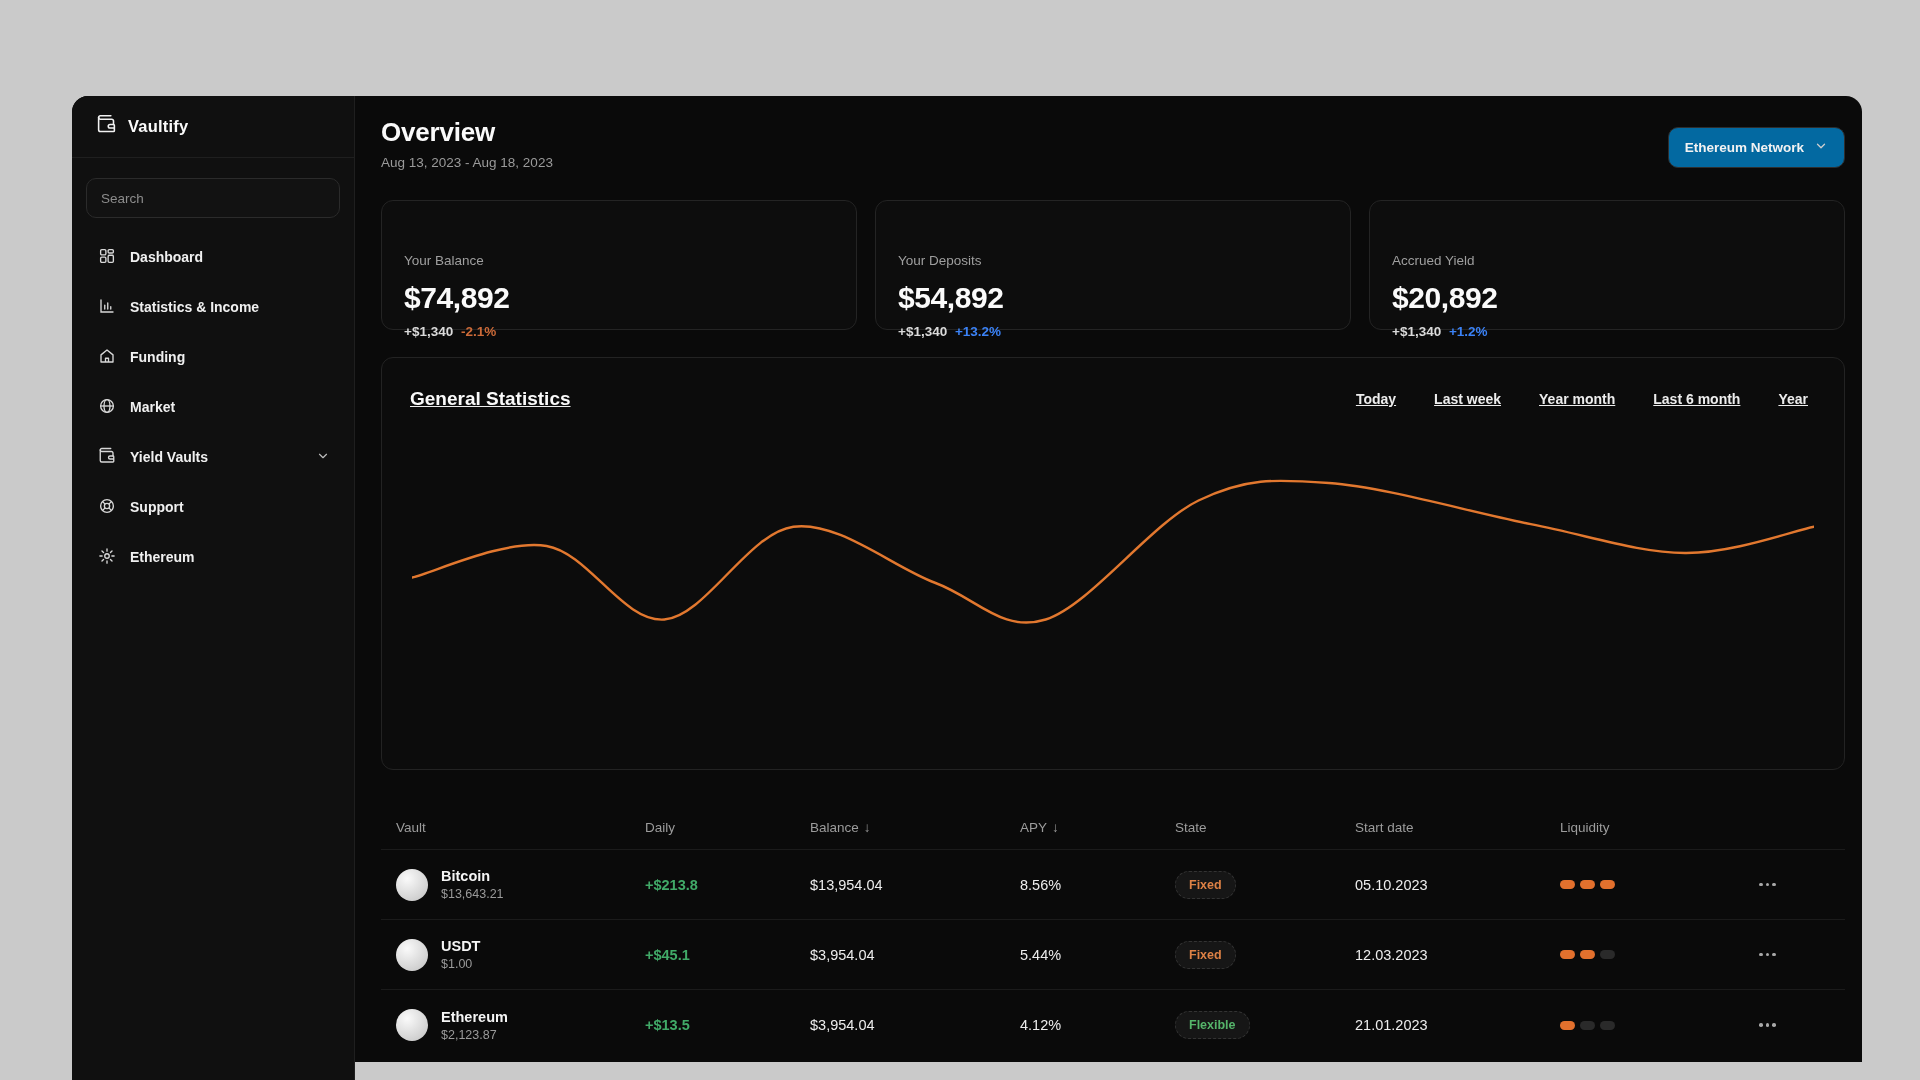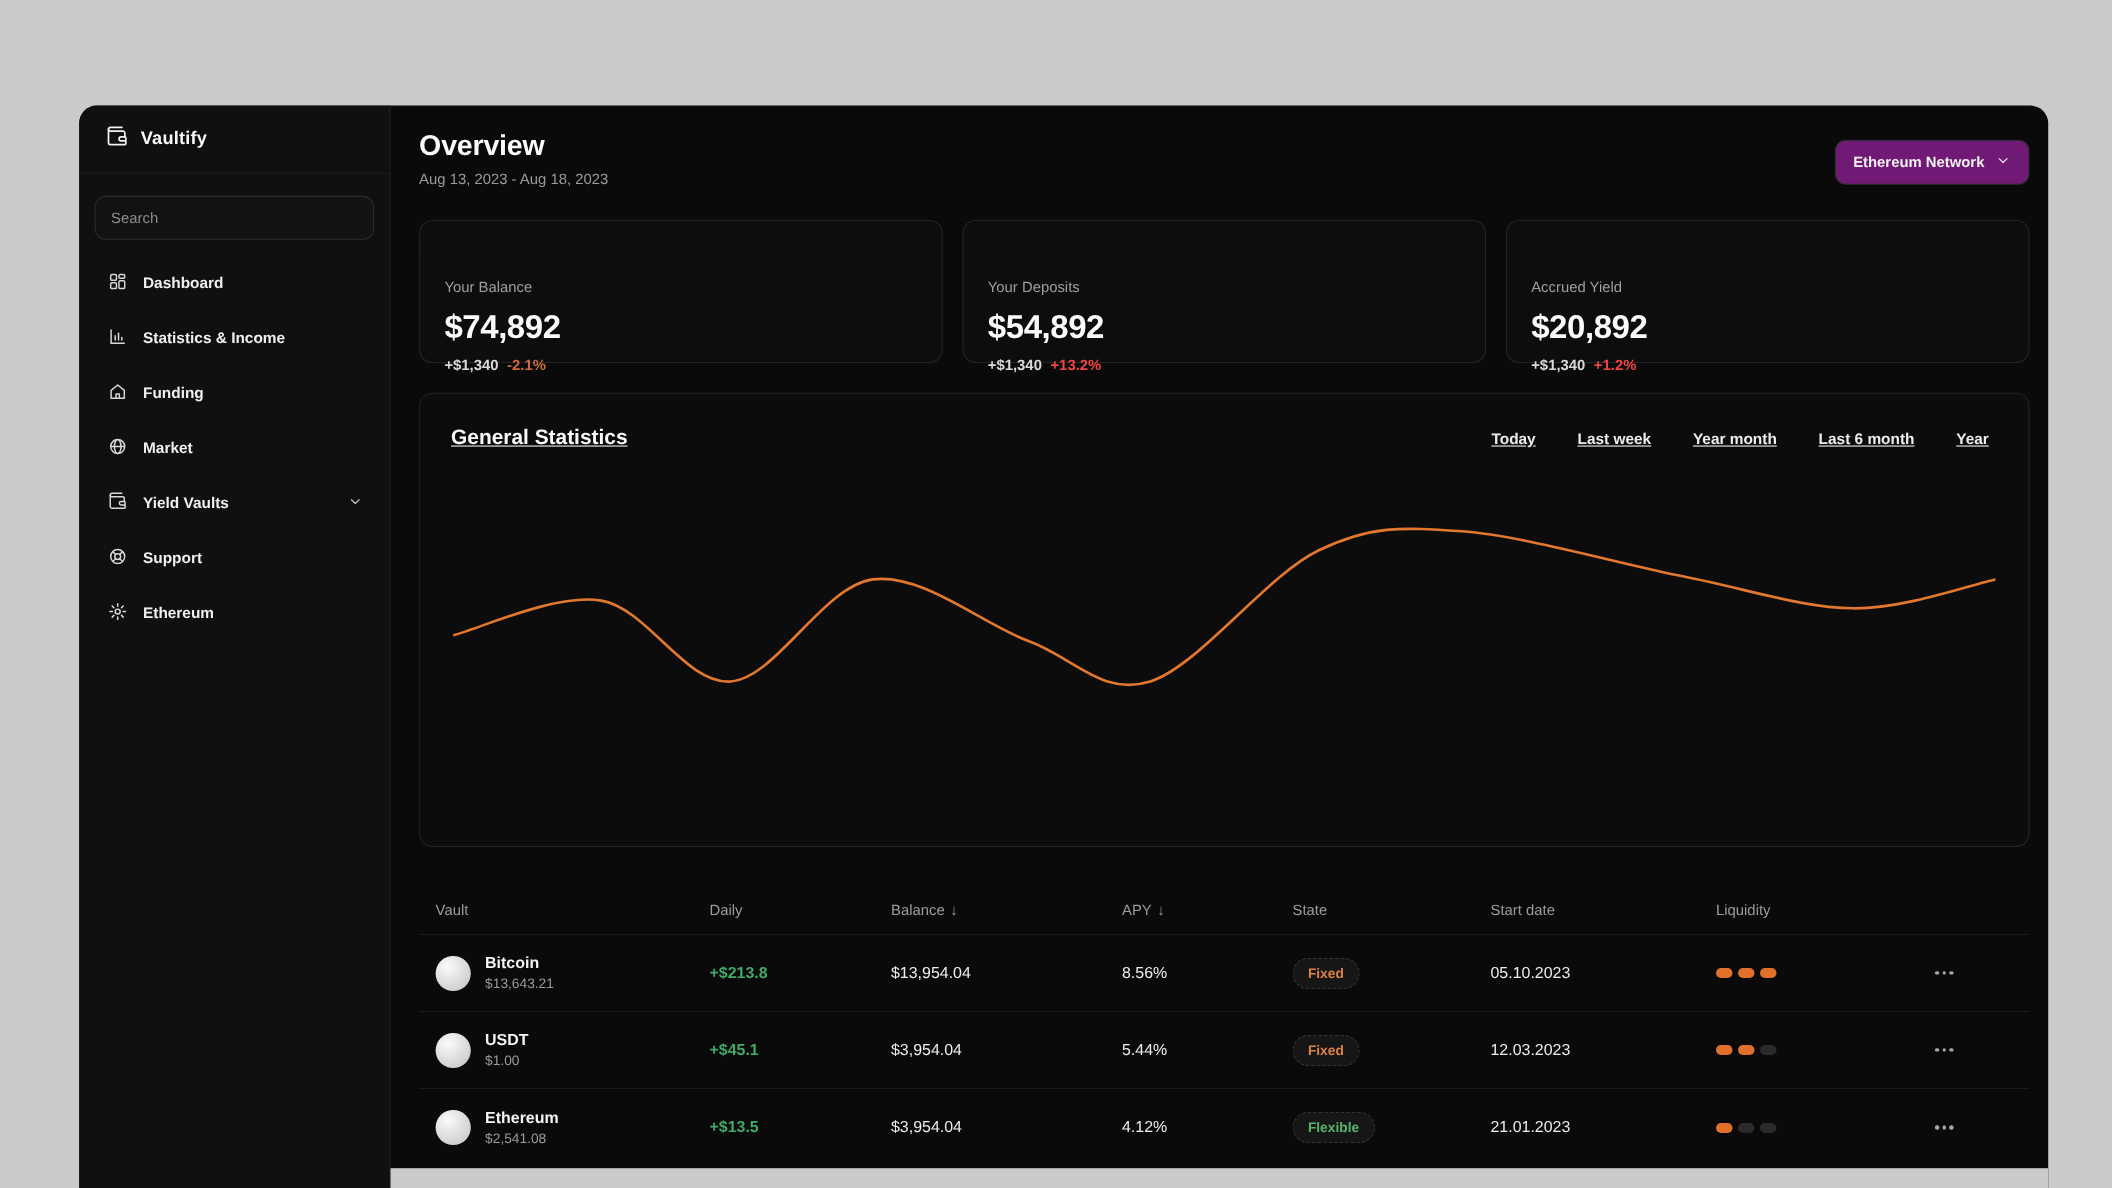--- a/index.html
+++ b/index.html
@@ -41,37 +41,37 @@
   }
   .nav-item svg { stroke:#d8d8d8; flex:0 0 auto; }
   .nav-item .chev { margin-left:auto; }
   .nav-item .chev svg { stroke:#bdbdbd; }
   
   .main { flex:1; position:relative; padding:21px 17px 0 26px; }
   .page-title { font-size:26px; font-weight:700; color:#fafafa; letter-spacing:-.2px; }
   .date-range { margin-top:7px; font-size:13.5px; color:#9a9a9a; }
   .network-btn {
     position:absolute; top:31px; right:17px; height:41px; padding:0 16px;
-    display:flex; align-items:center; gap:10px; background:#701a75;
+    display:flex; align-items:center; gap:10px; background:#0369a1;
     border:1px solid #2e2e2e; border-radius:10px; color:#f2f2f2;
     font-size:13.5px; font-weight:700; cursor:pointer; font-family:"Liberation Sans", sans-serif;
   }
   .network-btn svg { stroke:#cfcfcf; }
   
   .cards { position:absolute; left:26px; right:17px; top:104px; display:flex; gap:18px; }
   .card {
     flex:1; height:130px; background:#0d0d0d; border:1px solid #242424; border-radius:12px;
     padding:20px 22px;
   }
   .card-label { font-size:13.5px; color:#9f9f9f;margin-top:32px; }
   .card-value { margin-top:13px; font-size:30px; font-weight:700; color:#fafafa; letter-spacing:-.4px; }
   .card-delta { margin-top:9px; font-size:13.5px; font-weight:600; color:#dadada; }
   .card-delta .pct { margin-left:4px; }
   .pct.neg { color:#cc6a38; }
-  .pct.pos { color:#ef4444; }
+  .pct.pos { color:#3b82f6; }
   
   .panel {
     position:absolute; left:26px; right:17px; top:261px; height:413px;
     background:#0c0c0c; border:1px solid #232323; border-radius:12px;
   }
   .panel-head { display:flex; align-items:center; padding:30px 36px 0 28px;text-decoration:underline; }
   .panel-title { font-size:19px; font-weight:700; color:#fafafa; }
   .filters { margin-left:auto; display:flex; gap:38px; }
   .filter-btn {
     background:none; border:none; color:#ededed; font-size:14px; font-weight:600;
@@ -361,21 +361,21 @@
               </span>
             </button>
           </div>
       </div>
 
       <div class="trow tr">
         <div class="td vault-cell">
           <span class="avatar"></span>
           <span>
             <div class="coin-name">Ethereum</div>
-            <div class="coin-price">$2,541.08</div>
+            <div class="coin-price">$2,123.87</div>
           </span>
         </div>
         <div class="td daily">+$13.5</div>
         <div class="td">$3,954.04</div>
         <div class="td">4.12%</div>
         <div class="td"><span class="badge green">Flexible</span></div>
         <div class="td">21.01.2023</div>
         <div class="td">
             <span class="liq">
               <i class="liq-pill on"></i>

